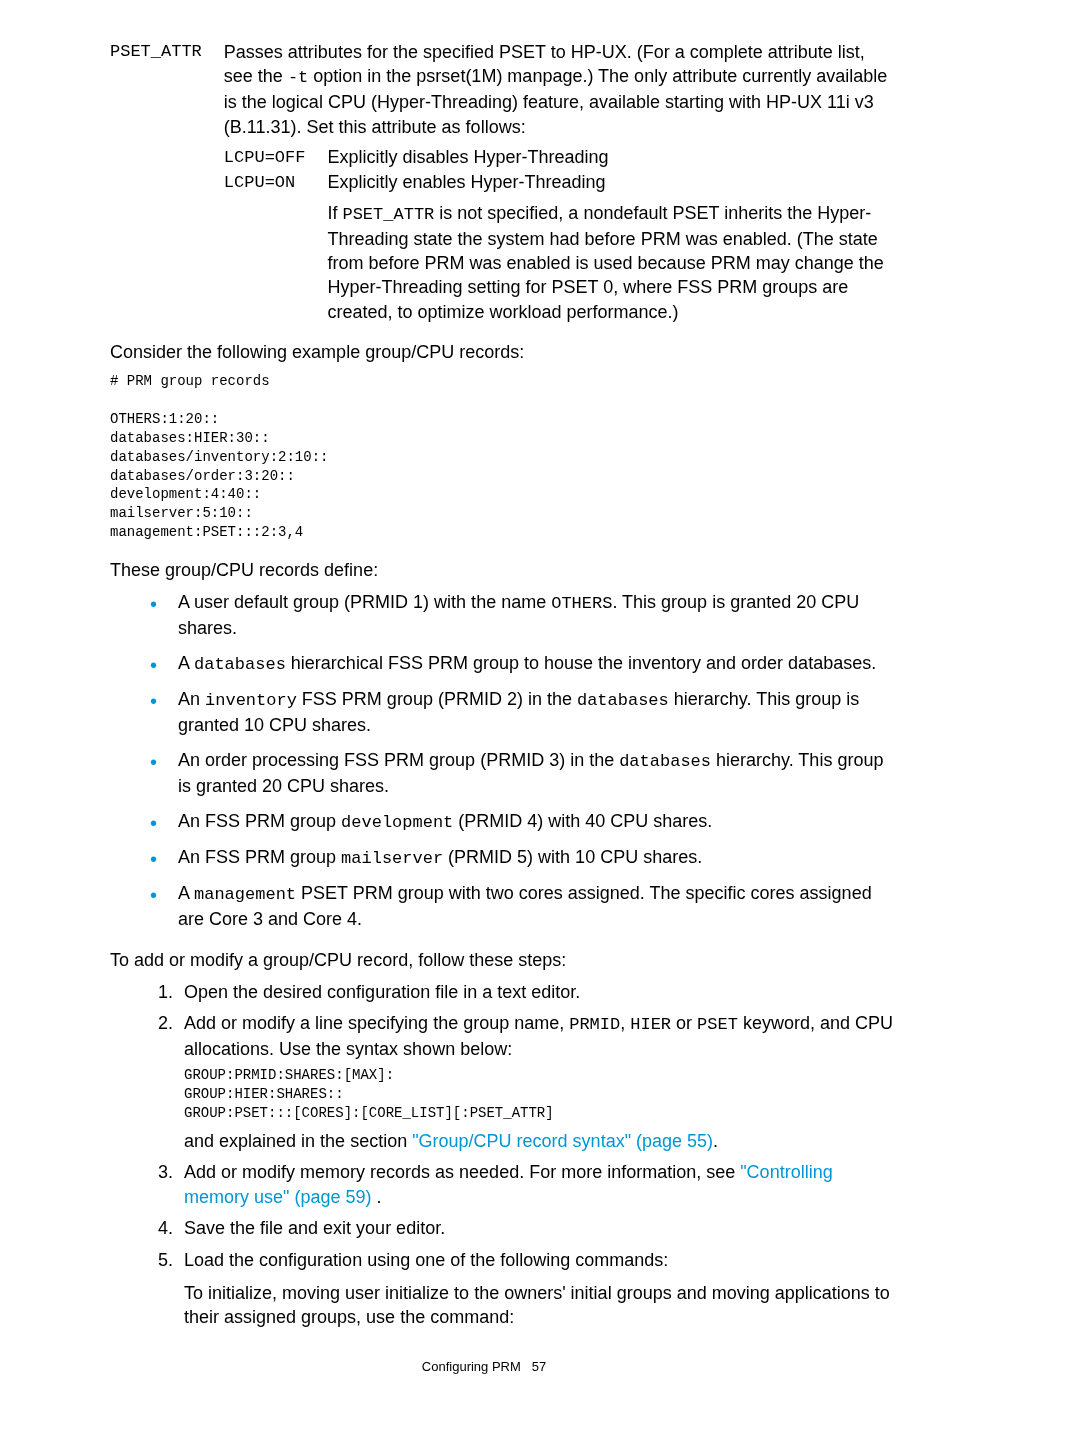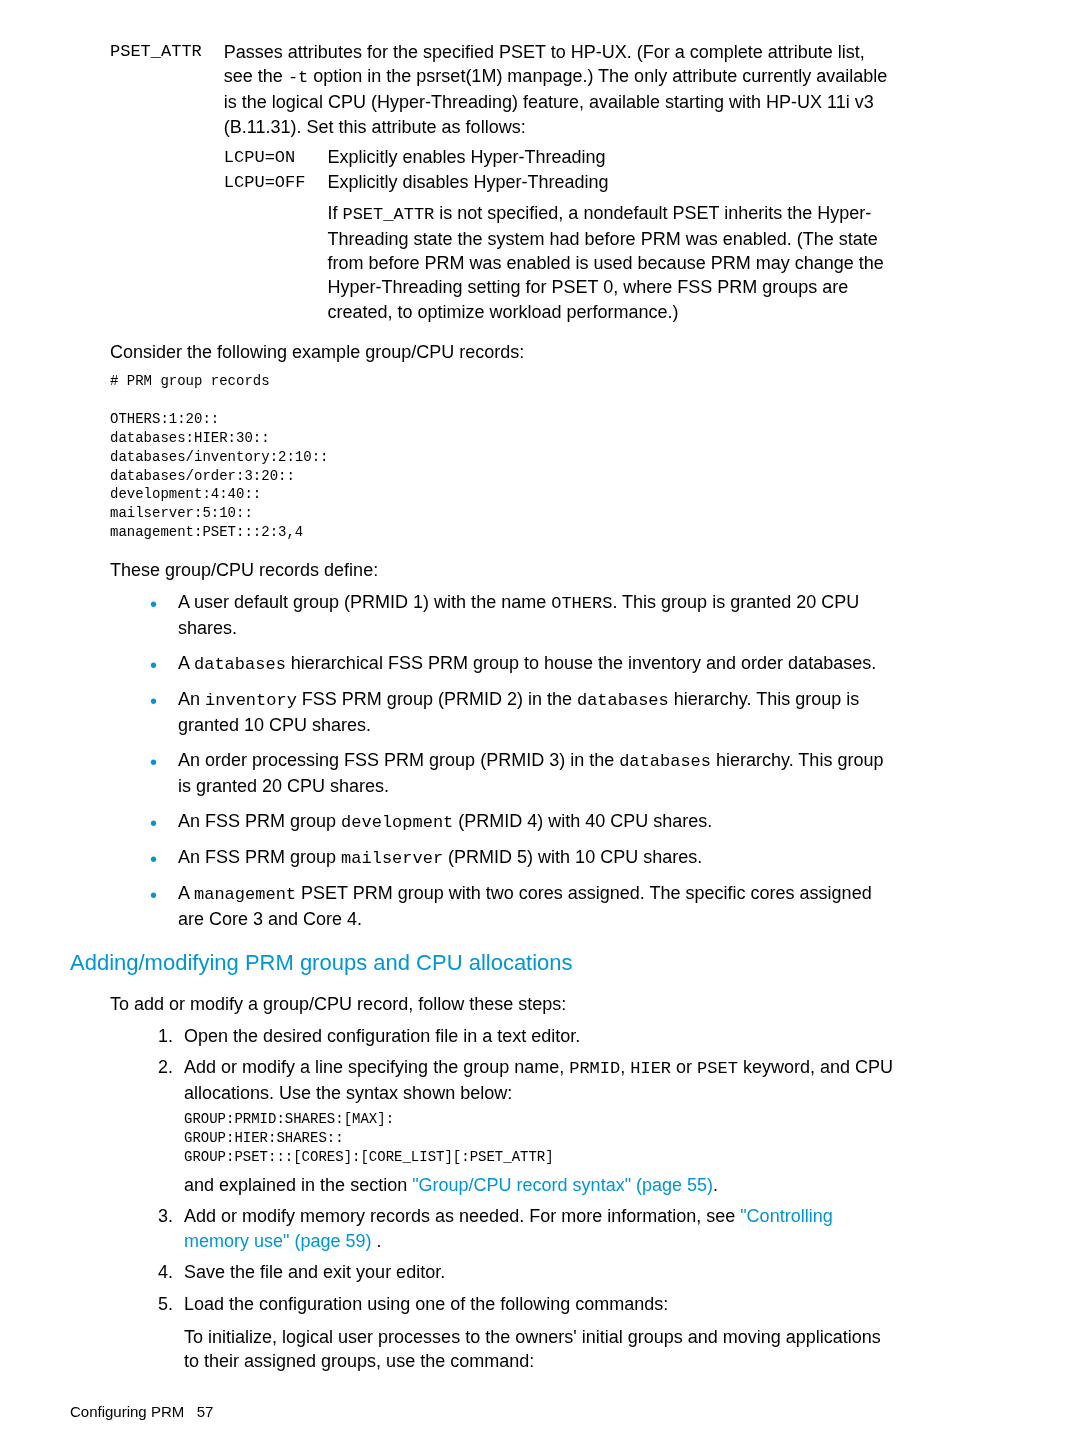--- a/index.html
+++ b/index.html
@@ -29,42 +29,42 @@
   .code-block { font-family: "Courier New", monospace; font-size: 14px; white-space: pre; margin: 4px 0 6px 0; line-height:1.35;}
   ul.bullets { list-style: none; padding-left: 40px; margin: 0 0 10px 0;}
   ul.bullets li { position: relative; padding-left: 28px; font-size:18px; line-height:1.4; margin-bottom:10px;}
   ul.bullets li::before { content: "•"; color:#0096d6; position:absolute; left:0; top:0; font-size:20px;}
   .mono { font-family: "Courier New", monospace; font-size: 17px; }
   h2.section { color:#0096d6; font-weight: normal; font-size:22px; margin:18px 0 10px 0; }
   ol.steps { padding-left: 68px; margin:0 0 10px 0; font-size:18px; }
   ol.steps li { margin-bottom:6px; line-height:1.4; padding-left:6px;}
   ol.steps li .sub { margin-top:4px; }
   .link { color:#0096d6; }
-  .footer { text-align: left; font-size:15px; margin-top:30px; }
+  .footer { text-align: center; font-size:13px; margin-top:30px; }
   .first-def-outer { padding-left:40px; }
 </style>
 </head>
 <body>
 
 <div class="page">
 
   <div class="first-def-outer">
     <div class="def-table">
       <div class="def-row">
         <div class="def-term">PSET_ATTR</div>
         <div class="def-body">
           <span>Passes attributes for the specified PSET to HP-UX. (For a complete attribute list, see the </span><span class="mono">-t</span><span> option in the psrset(1M) manpage.) The only attribute currently available is the logical CPU (Hyper-Threading) feature, available starting with HP-UX 11i v3 (B.11.31). Set this attribute as follows:</span>
           <div class="sub-def-table">
             <div class="sub-def-row">
+              <div class="sub-def-term">LCPU=OFF</div>
+              <div class="sub-def-body">Explicitly disables Hyper-Threading</div>
+            </div>
+            <div class="sub-def-row">
               <div class="sub-def-term">LCPU=ON</div>
               <div class="sub-def-body">Explicitly enables Hyper-Threading</div>
-            </div>
-            <div class="sub-def-row">
-              <div class="sub-def-term">LCPU=OFF</div>
-              <div class="sub-def-body">Explicitly disables Hyper-Threading</div>
             </div>
             <div class="sub-def-row">
               <div class="sub-def-term"></div>
               <div class="sub-def-body para2">
                 <span>If </span><span class="mono">PSET_ATTR</span><span> is not specified, a nondefault PSET inherits the Hyper-Threading state the system had before PRM was enabled. (The state from before PRM was enabled is used because PRM may change the Hyper-Threading setting for PSET 0, where FSS PRM groups are created, to optimize workload performance.)</span>
               </div>
             </div>
           </div>
         </div>
       </div>
@@ -88,40 +88,39 @@
       <li><span>A user default group (PRMID 1) with the name </span><span class="mono">OTHERS</span><span>. This group is granted 20 CPU shares.</span></li>
       <li><span>A </span><span class="mono">databases</span><span> hierarchical FSS PRM group to house the inventory and order databases.</span></li>
       <li><span>An </span><span class="mono">inventory</span><span> FSS PRM group (PRMID 2) in the </span><span class="mono">databases</span><span> hierarchy. This group is granted 10 CPU shares.</span></li>
       <li><span>An order processing FSS PRM group (PRMID 3) in the </span><span class="mono">databases</span><span> hierarchy. This group is granted 20 CPU shares.</span></li>
       <li><span>An FSS PRM group </span><span class="mono">development</span><span> (PRMID 4) with 40 CPU shares.</span></li>
       <li><span>An FSS PRM group </span><span class="mono">mailserver</span><span> (PRMID 5) with 10 CPU shares.</span></li>
       <li><span>A </span><span class="mono">management</span><span> PSET PRM group with two cores assigned. The specific cores assigned are Core 3 and Core 4.</span></li>
     </ul>
   </div>
 
-  <h2 class="section">Adding/modifying PRM groups and CPU allocations</h2>
 
   <div class="indent-block">
     <p class="para">To add or modify a group/CPU record, follow these steps:</p>
     <ol class="steps">
       <li><span>Open the desired configuration file in a text editor.</span></li>
       <li>
         <span>Add or modify a line specifying the group name, </span><span class="mono">PRMID</span><span>, </span><span class="mono">HIER</span><span> or </span><span class="mono">PSET</span><span> keyword, and CPU allocations. Use the syntax shown below:</span>
         <div class="code-block sub">GROUP:PRMID:SHARES:[MAX]:
 GROUP:HIER:SHARES::
 GROUP:PSET:::[CORES]:[CORE_LIST][:PSET_ATTR]</div>
         <div class="sub"><span>and explained in the section </span><span class="link">"Group/CPU record syntax" (page 55)</span><span>.</span></div>
       </li>
       <li>
         <span>Add or modify memory records as needed. For more information, see </span><span class="link">"Controlling memory use" (page 59)</span><span> .</span>
       </li>
       <li><span>Save the file and exit your editor.</span></li>
       <li>
         <span>Load the configuration using one of the following commands:</span>
-        <p class="para sub" style="margin-top:8px;">To initialize, logical user processes to the owners' initial groups and moving applications to their assigned groups, use the command:</p>
+        <p class="para sub" style="margin-top:8px;">To initialize, moving user initialize to the owners' initial groups and moving applications to their assigned groups, use the command:</p>
       </li>
     </ol>
   </div>
 
   <div class="footer">
     <span>Configuring PRM</span>&nbsp;&nbsp;&nbsp;<span>57</span>
   </div>
 
 </div>
 

